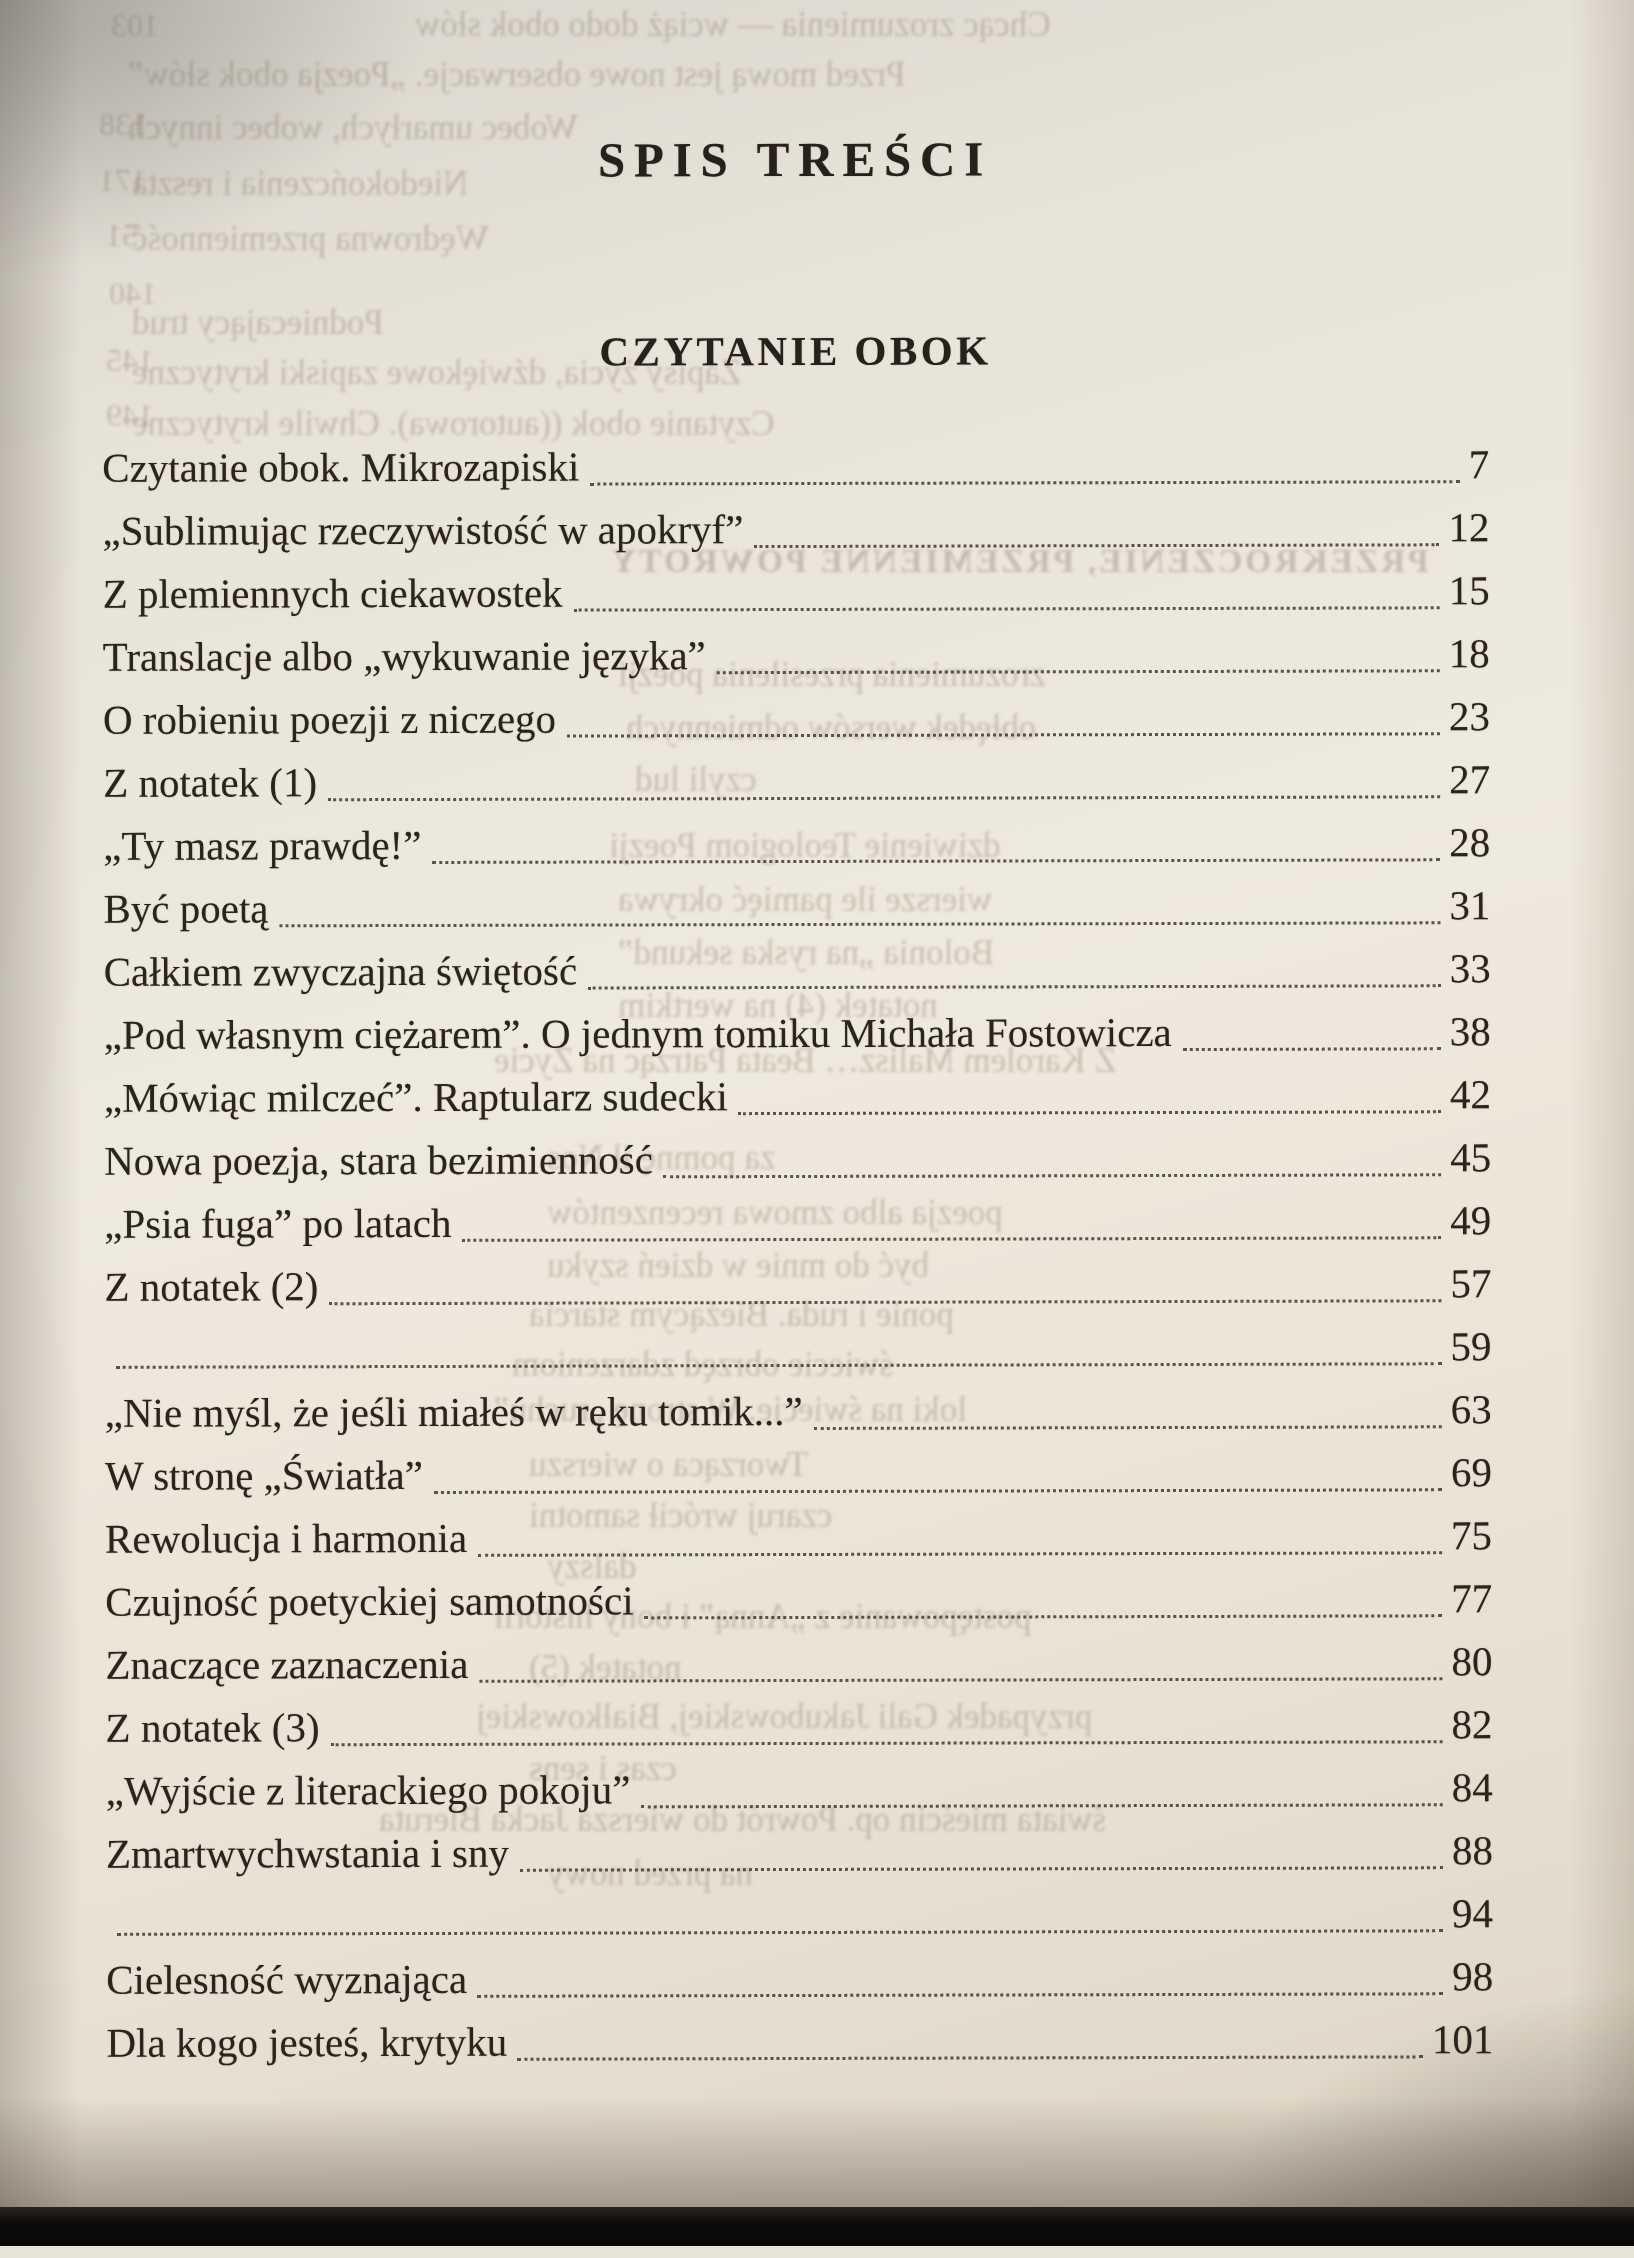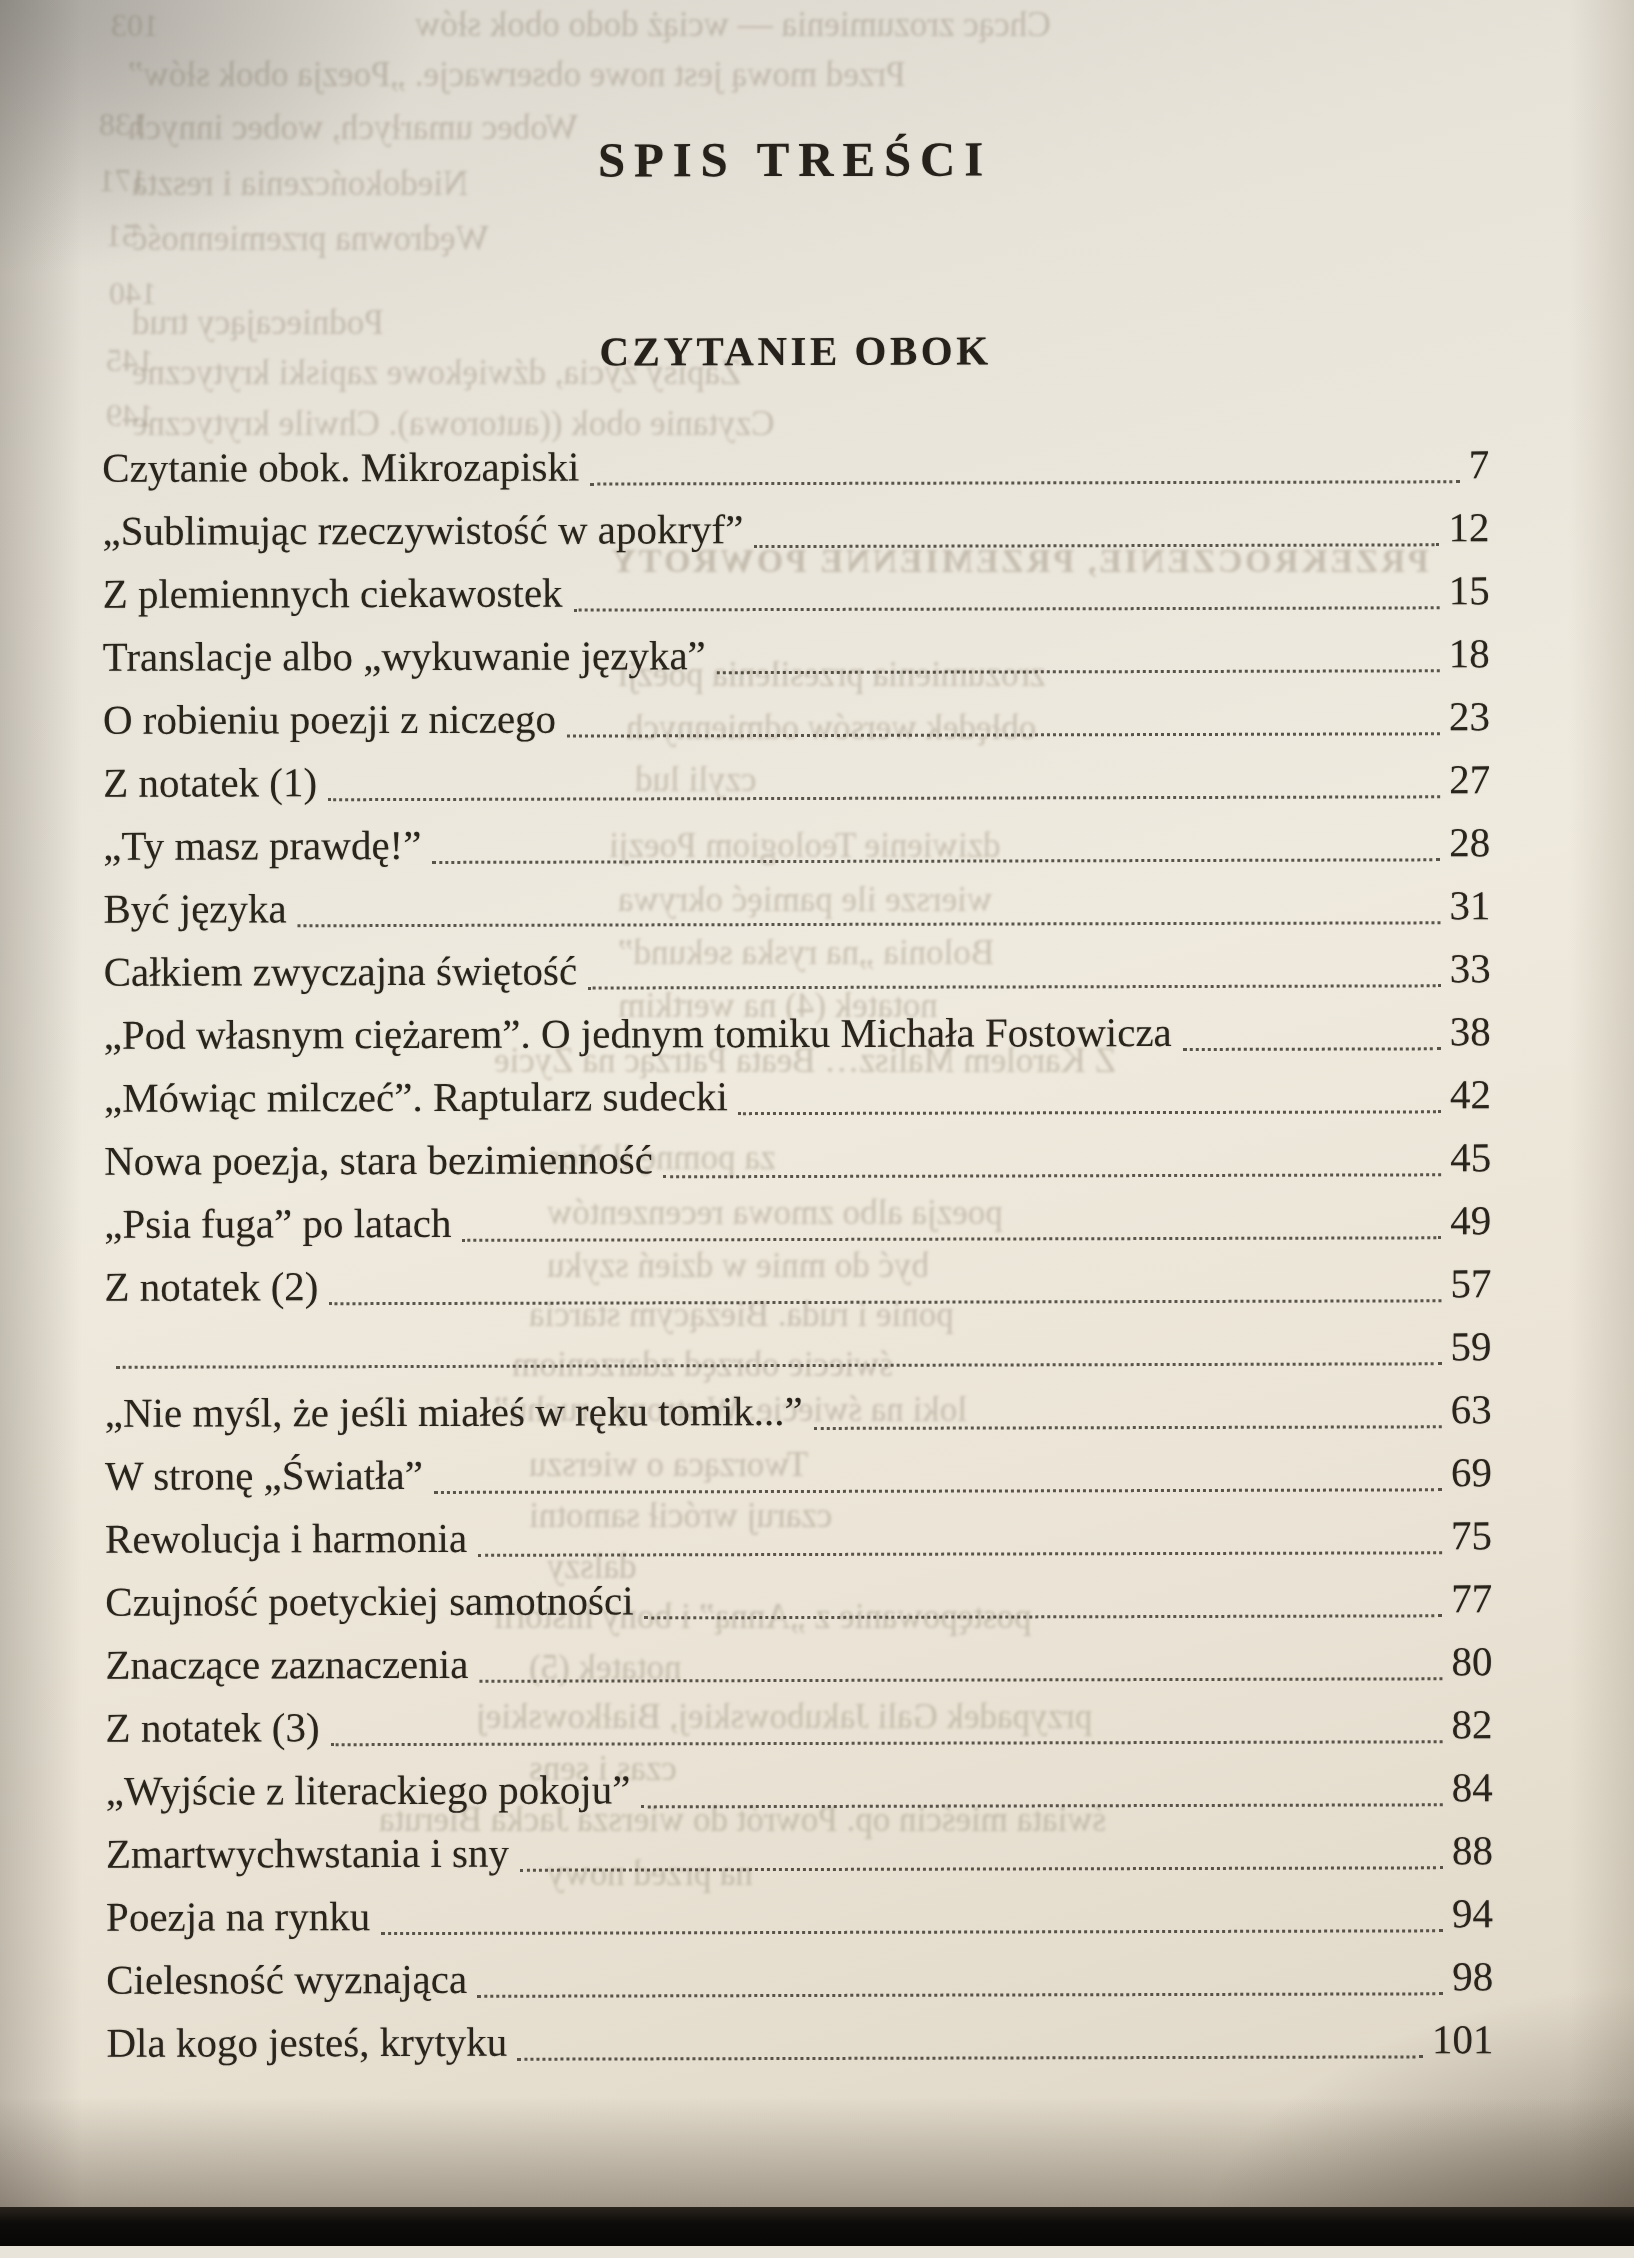--- a/index.html
+++ b/index.html
@@ -168,21 +168,21 @@
           <span class="toc-title">Z notatek (1)</span>
           <span class="toc-leader"></span>
           <span class="toc-page">27</span>
         </div>
       <div class="toc-row">
           <span class="toc-title">„Ty masz prawdę!”</span>
           <span class="toc-leader"></span>
           <span class="toc-page">28</span>
         </div>
       <div class="toc-row">
-          <span class="toc-title">Być języka</span>
+          <span class="toc-title">Być poetą</span>
           <span class="toc-leader"></span>
           <span class="toc-page">31</span>
         </div>
       <div class="toc-row">
           <span class="toc-title">Całkiem zwyczajna świętość</span>
           <span class="toc-leader"></span>
           <span class="toc-page">33</span>
         </div>
       <div class="toc-row">
           <span class="toc-title">„Pod własnym ciężarem”. O jednym tomiku Michała Fostowicza</span>
@@ -247,21 +247,20 @@
           <span class="toc-title">„Wyjście z literackiego pokoju”</span>
           <span class="toc-leader"></span>
           <span class="toc-page">84</span>
         </div>
       <div class="toc-row">
           <span class="toc-title">Zmartwychwstania i sny</span>
           <span class="toc-leader"></span>
           <span class="toc-page">88</span>
         </div>
       <div class="toc-row">
-          <span class="toc-title">Poezja na rynku</span>
           <span class="toc-leader"></span>
           <span class="toc-page">94</span>
         </div>
       <div class="toc-row">
           <span class="toc-title">Cielesność wyznająca</span>
           <span class="toc-leader"></span>
           <span class="toc-page">98</span>
         </div>
       <div class="toc-row">
           <span class="toc-title">Dla kogo jesteś, krytyku</span>

